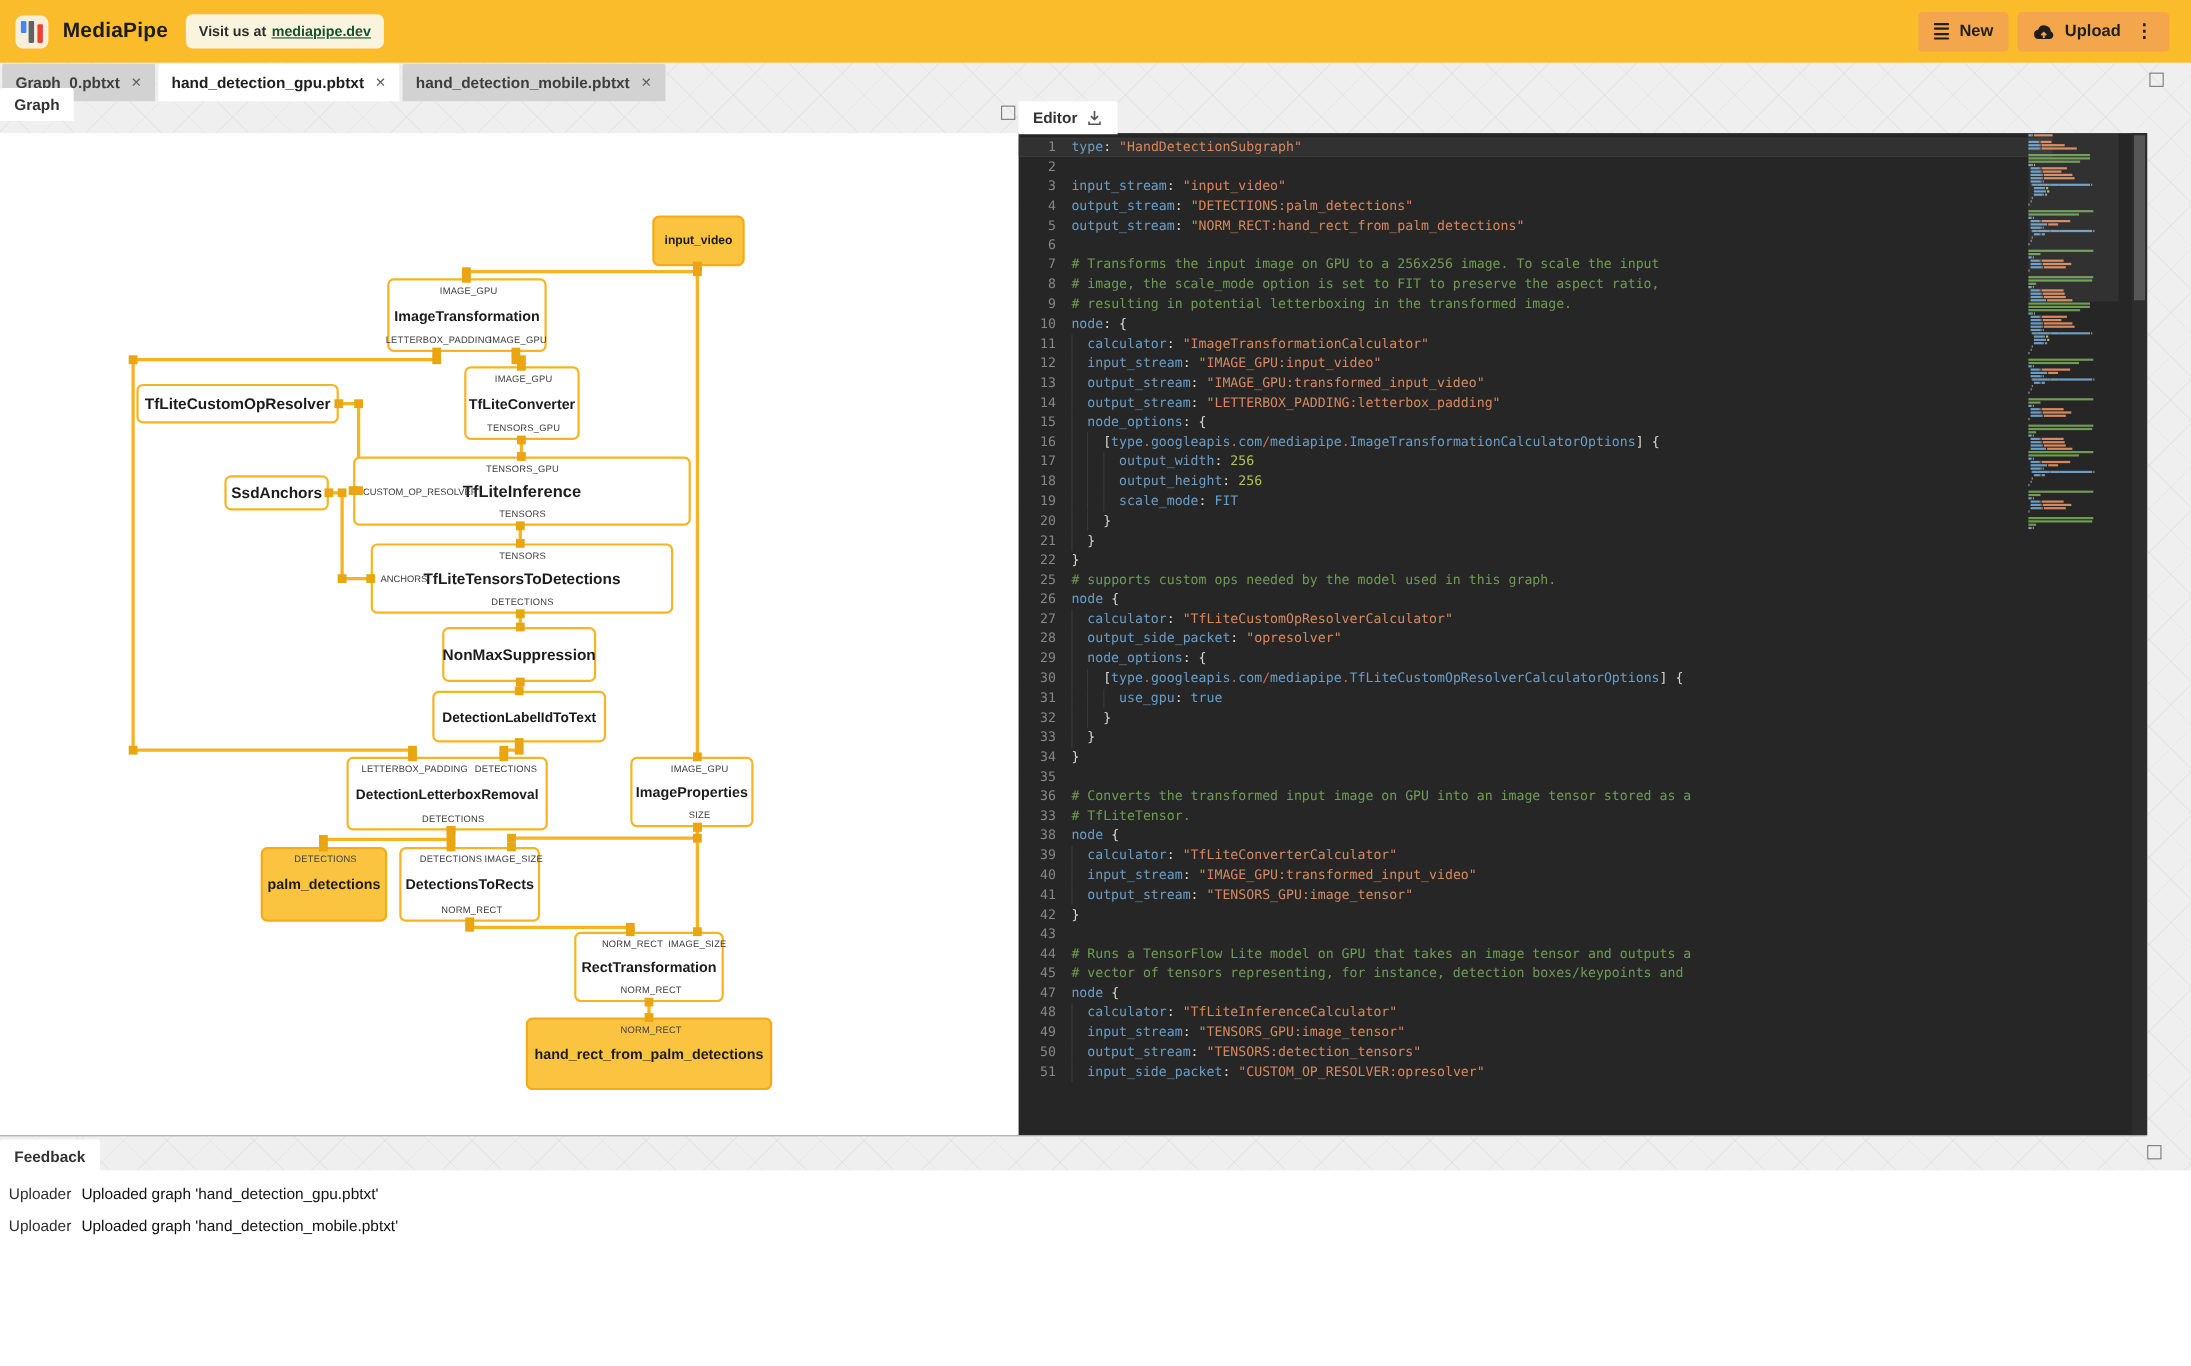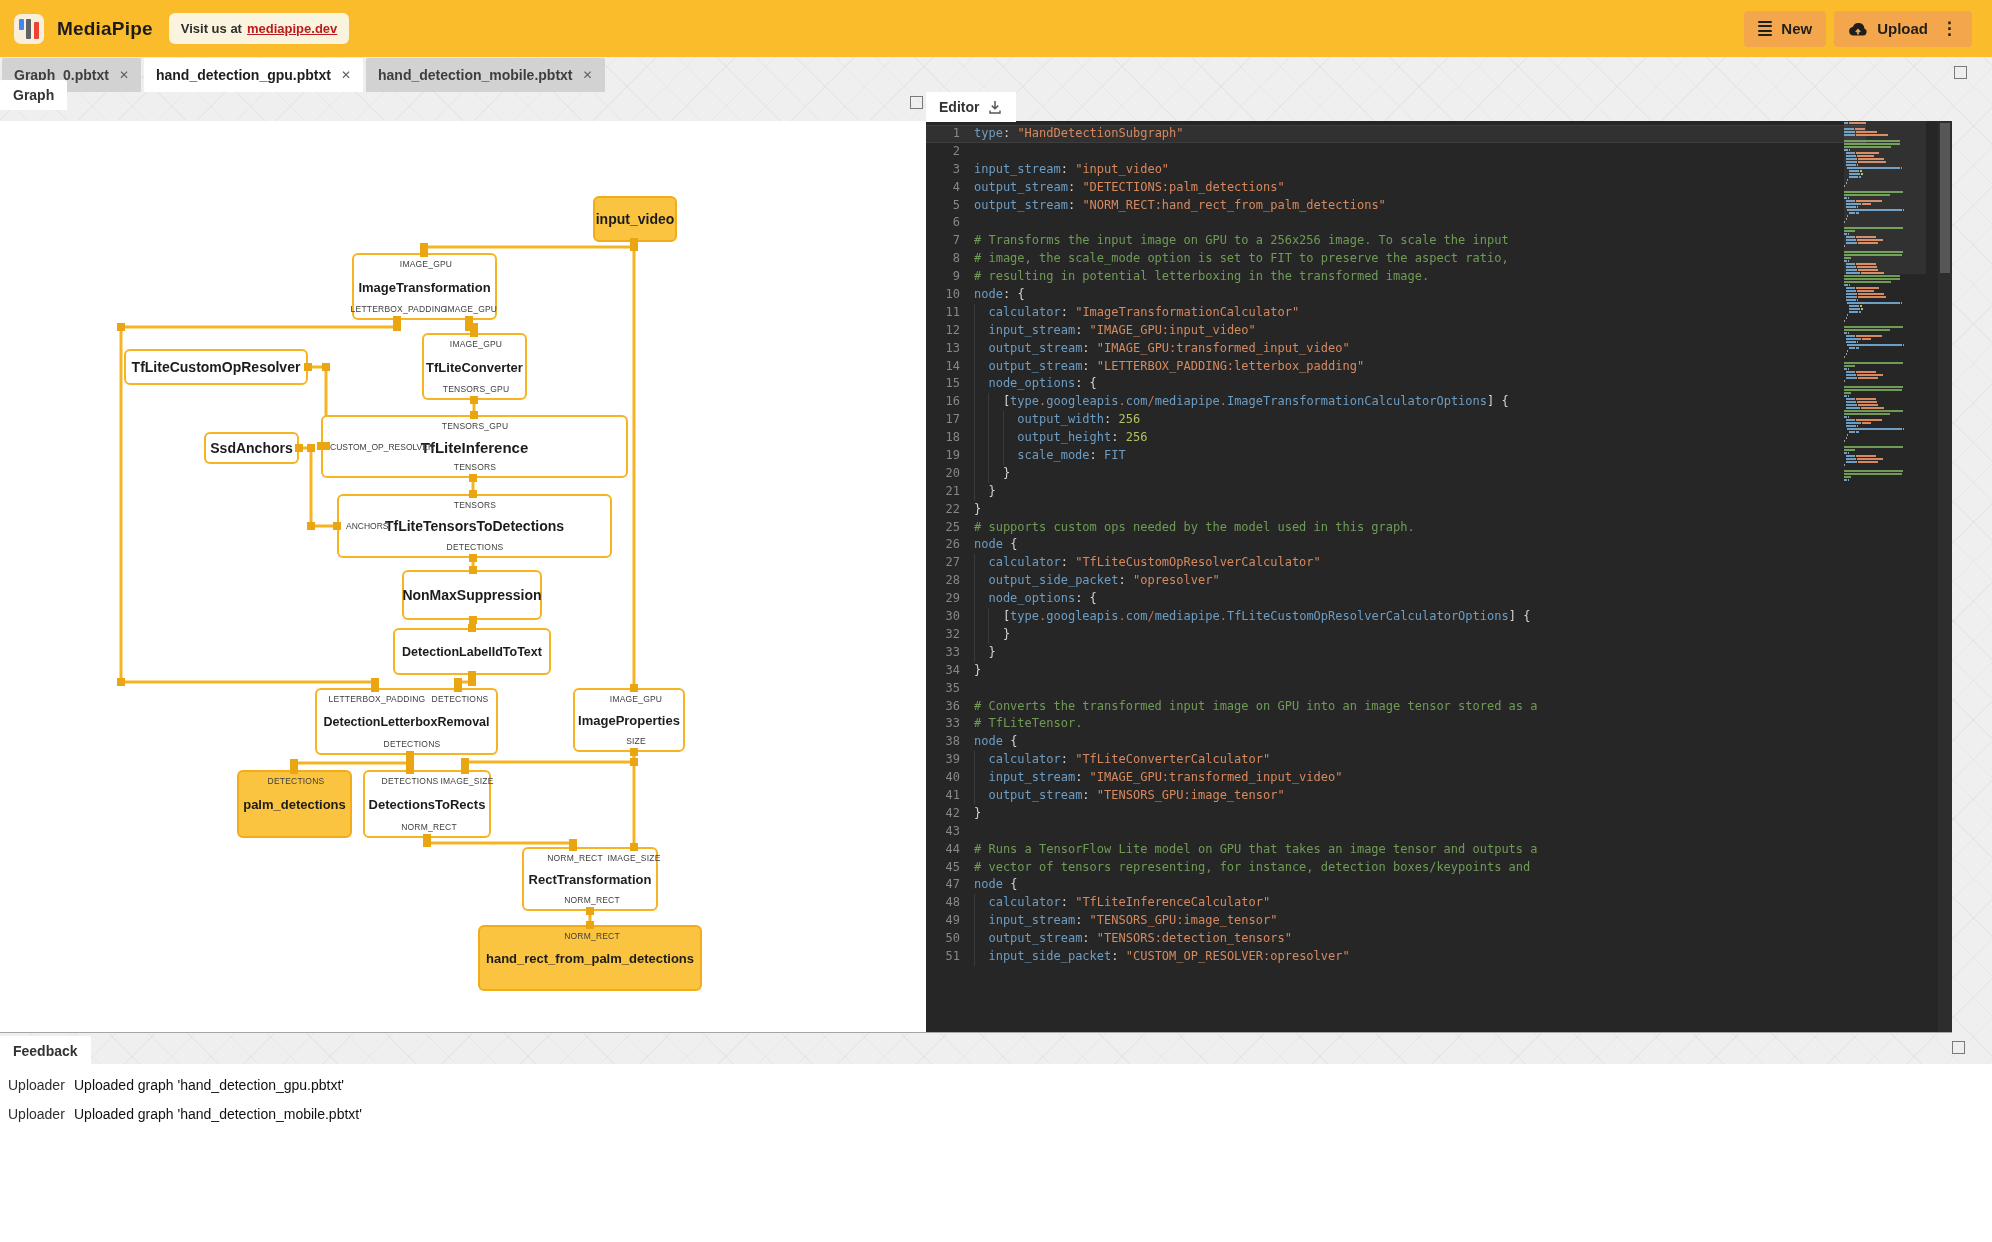--- a/index.html
+++ b/index.html
@@ -15,21 +15,21 @@
   .hdr{position:absolute;left:0;top:0;width:1992px;height:57px;background:#FBBC2B;
        display:flex;align-items:center;box-sizing:border-box;padding:0 20px 0 14px;z-index:30}
   .logo{width:30px;height:30px;border-radius:7px;background:#F7EFD9;position:relative;flex:0 0 auto}
   .logo i{position:absolute;border-radius:1px}
   .logo .b1{left:5px;top:5px;width:5px;height:11px;background:#4285F4}
   .logo .b2{left:12px;top:5px;width:5px;height:20px;background:#5F6368}
   .logo .b3{left:20px;top:8px;width:5px;height:17px;background:#EA4335}
   .apptitle{margin-left:13px;font-size:19px;font-weight:700;color:#1c1c1c;letter-spacing:.2px}
   .visit{margin-left:16px;background:#FAF3DD;border-radius:6px;height:31px;display:flex;align-items:center;
          padding:0 12px;font-size:13px;color:#2d2d2d;font-weight:600;gap:5px}
-  .visit a{color:#b91c1c;font-weight:700;text-decoration:underline;cursor:pointer}
+  .visit a{color:#14532d;font-weight:700;text-decoration:underline;cursor:pointer}
   .hbtn{height:36px;border:none;border-radius:4px;background:#F3A64B;color:#1f1f1f;font-weight:700;
         font-size:15px;display:flex;align-items:center;gap:9px;padding:0 14px;cursor:pointer;
         font-family:"Liberation Sans",sans-serif}
   .hbtn + .hbtn{margin-left:8px}
   .menu-ic{display:flex;flex-direction:column;gap:2.6px}
   .menu-ic i{display:block;width:14px;height:2px;background:#1f1f1f;border-radius:1px}
   .kebab{font-size:17px;font-weight:700;margin-left:4px;letter-spacing:0;line-height:1}
   
   .ftabs{position:absolute;left:2px;top:58px;height:34px;display:flex;gap:3px;z-index:20}
   .ftab{height:34px;display:flex;align-items:center;gap:10px;padding:0 12px;background:#D2D2D2;
@@ -170,21 +170,21 @@
       <polyline points="472,675 472,682 458,682 458,688" fill="none" stroke="#F6B422" stroke-width="3"></polyline>
       <polyline points="410,755 410,763 294,763 294,770" fill="none" stroke="#F6B422" stroke-width="3"></polyline>
       <polyline points="410,755 410,770" fill="none" stroke="#F6B422" stroke-width="3"></polyline>
       <polyline points="634,752 634,762 465,762 465,770" fill="none" stroke="#F6B422" stroke-width="3"></polyline>
       <polyline points="634,752 634,847" fill="none" stroke="#F6B422" stroke-width="3"></polyline>
       <polyline points="427,838 427,843 573,843 573,847" fill="none" stroke="#F6B422" stroke-width="3"></polyline>
       <polyline points="590,911 590,925" fill="none" stroke="#F6B422" stroke-width="3"></polyline>
     </svg>
   <div id="graph-nodes">
       <div class="gnode solid" style="left: 593px; top: 75px; width: 84px; height: 46px;">
-        <span class="main" style="font-size:14px">input_video</span>
+        <span class="main" style="font-size:11px">input_video</span>
       </div>
       <div class="gnode" style="left: 352px; top: 132px; width: 145px; height: 67px;">
         <span class="main" style="font-size:13px">ImageTransformation</span>
         <span class="plabel top" style="left:72px">IMAGE_GPU</span>
         <span class="plabel bot" style="left:45px">LETTERBOX_PADDING</span>
         <span class="plabel bot" style="left:117px">IMAGE_GPU</span>
       </div>
       <div class="gnode" style="left: 124px; top: 228px; width: 184px; height: 36px;">
         <span class="main" style="font-size:14px">TfLiteCustomOpResolver</span>
       </div>
@@ -327,20 +327,21 @@
       <div class="row"><span class="ln">19</span><span class="code"><span class="iw"></span><span class="iw"></span><span class="iw"></span><span class="txt"><span class="k">scale_mode</span><span class="p">:</span><span class="w"> </span><span class="k">FIT</span></span></span></div>
       <div class="row"><span class="ln">20</span><span class="code"><span class="iw"></span><span class="iw"></span><span class="txt"><span class="p">}</span></span></span></div>
       <div class="row"><span class="ln">21</span><span class="code"><span class="iw"></span><span class="txt"><span class="p">}</span></span></span></div>
       <div class="row"><span class="ln">22</span><span class="code"><span class="txt"><span class="p">}</span></span></span></div>
       <div class="row"><span class="ln">25</span><span class="code"><span class="txt"><span class="c"># supports custom ops needed by the model used in this graph.</span></span></span></div>
       <div class="row"><span class="ln">26</span><span class="code"><span class="txt"><span class="k">node</span><span class="w"> </span><span class="p">{</span></span></span></div>
       <div class="row"><span class="ln">27</span><span class="code"><span class="iw"></span><span class="txt"><span class="k">calculator</span><span class="p">:</span><span class="w"> </span><span class="s">"TfLiteCustomOpResolverCalculator"</span></span></span></div>
       <div class="row"><span class="ln">28</span><span class="code"><span class="iw"></span><span class="txt"><span class="k">output_side_packet</span><span class="p">:</span><span class="w"> </span><span class="s">"opresolver"</span></span></span></div>
       <div class="row"><span class="ln">29</span><span class="code"><span class="iw"></span><span class="txt"><span class="k">node_options</span><span class="p">:</span><span class="w"> </span><span class="p">{</span></span></span></div>
       <div class="row"><span class="ln">30</span><span class="code"><span class="iw"></span><span class="iw"></span><span class="txt"><span class="p">[</span><span class="k">type</span><span class="d">.</span><span class="k">googleapis</span><span class="d">.</span><span class="k">com</span><span class="d">/</span><span class="k">mediapipe</span><span class="d">.</span><span class="k">TfLiteCustomOpResolverCalculatorOptions</span><span class="p">]</span><span class="w"> </span><span class="p">{</span></span></span></div>
+      <div class="row"><span class="ln">31</span><span class="code"><span class="iw"></span><span class="iw"></span><span class="iw"></span><span class="txt"><span class="k">use_gpu</span><span class="p">:</span><span class="w"> </span><span class="k">true</span></span></span></div>
       <div class="row"><span class="ln">32</span><span class="code"><span class="iw"></span><span class="iw"></span><span class="txt"><span class="p">}</span></span></span></div>
       <div class="row"><span class="ln">33</span><span class="code"><span class="iw"></span><span class="txt"><span class="p">}</span></span></span></div>
       <div class="row"><span class="ln">34</span><span class="code"><span class="txt"><span class="p">}</span></span></span></div>
       <div class="row"><span class="ln">35</span><span class="code"><span class="txt"></span></span></div>
       <div class="row"><span class="ln">36</span><span class="code"><span class="txt"><span class="c"># Converts the transformed input image on GPU into an image tensor stored as a</span></span></span></div>
       <div class="row"><span class="ln">33</span><span class="code"><span class="txt"><span class="c"># TfLiteTensor.</span></span></span></div>
       <div class="row"><span class="ln">38</span><span class="code"><span class="txt"><span class="k">node</span><span class="w"> </span><span class="p">{</span></span></span></div>
       <div class="row"><span class="ln">39</span><span class="code"><span class="iw"></span><span class="txt"><span class="k">calculator</span><span class="p">:</span><span class="w"> </span><span class="s">"TfLiteConverterCalculator"</span></span></span></div>
       <div class="row"><span class="ln">40</span><span class="code"><span class="iw"></span><span class="txt"><span class="k">input_stream</span><span class="p">:</span><span class="w"> </span><span class="s">"IMAGE_GPU:transformed_input_video"</span></span></span></div>
       <div class="row"><span class="ln">41</span><span class="code"><span class="iw"></span><span class="txt"><span class="k">output_stream</span><span class="p">:</span><span class="w"> </span><span class="s">"TENSORS_GPU:image_tensor"</span></span></span></div>

